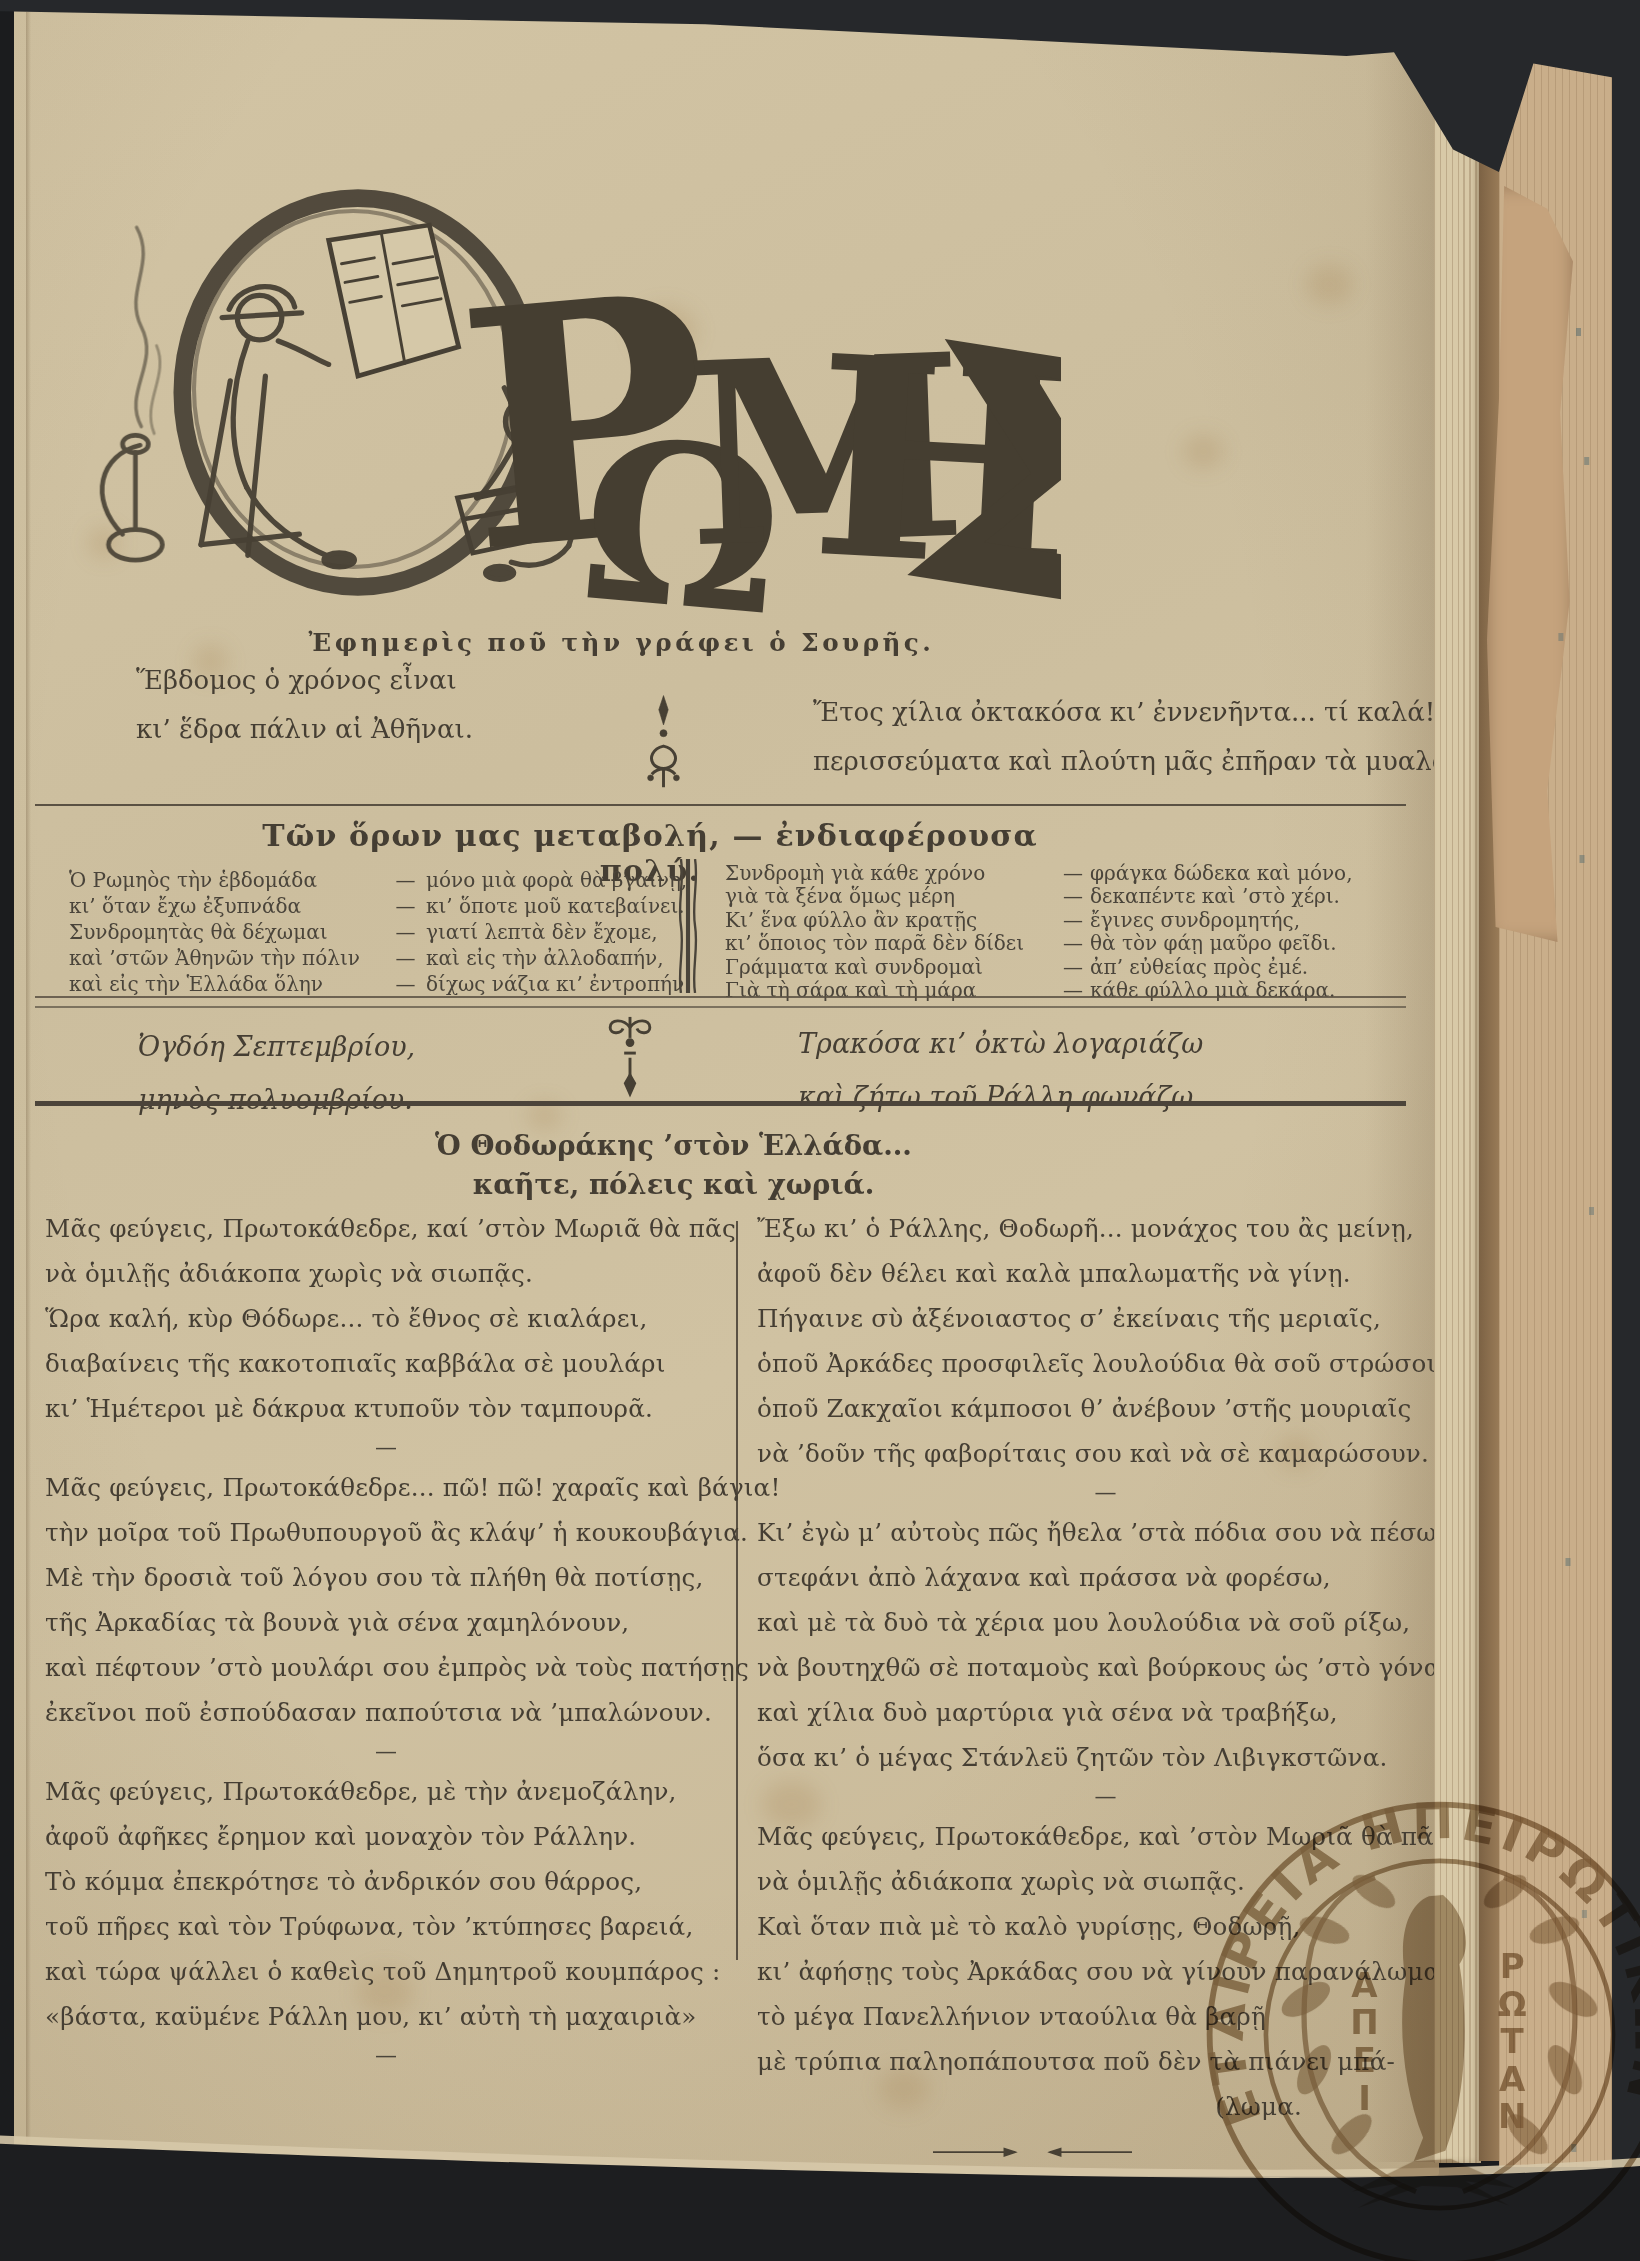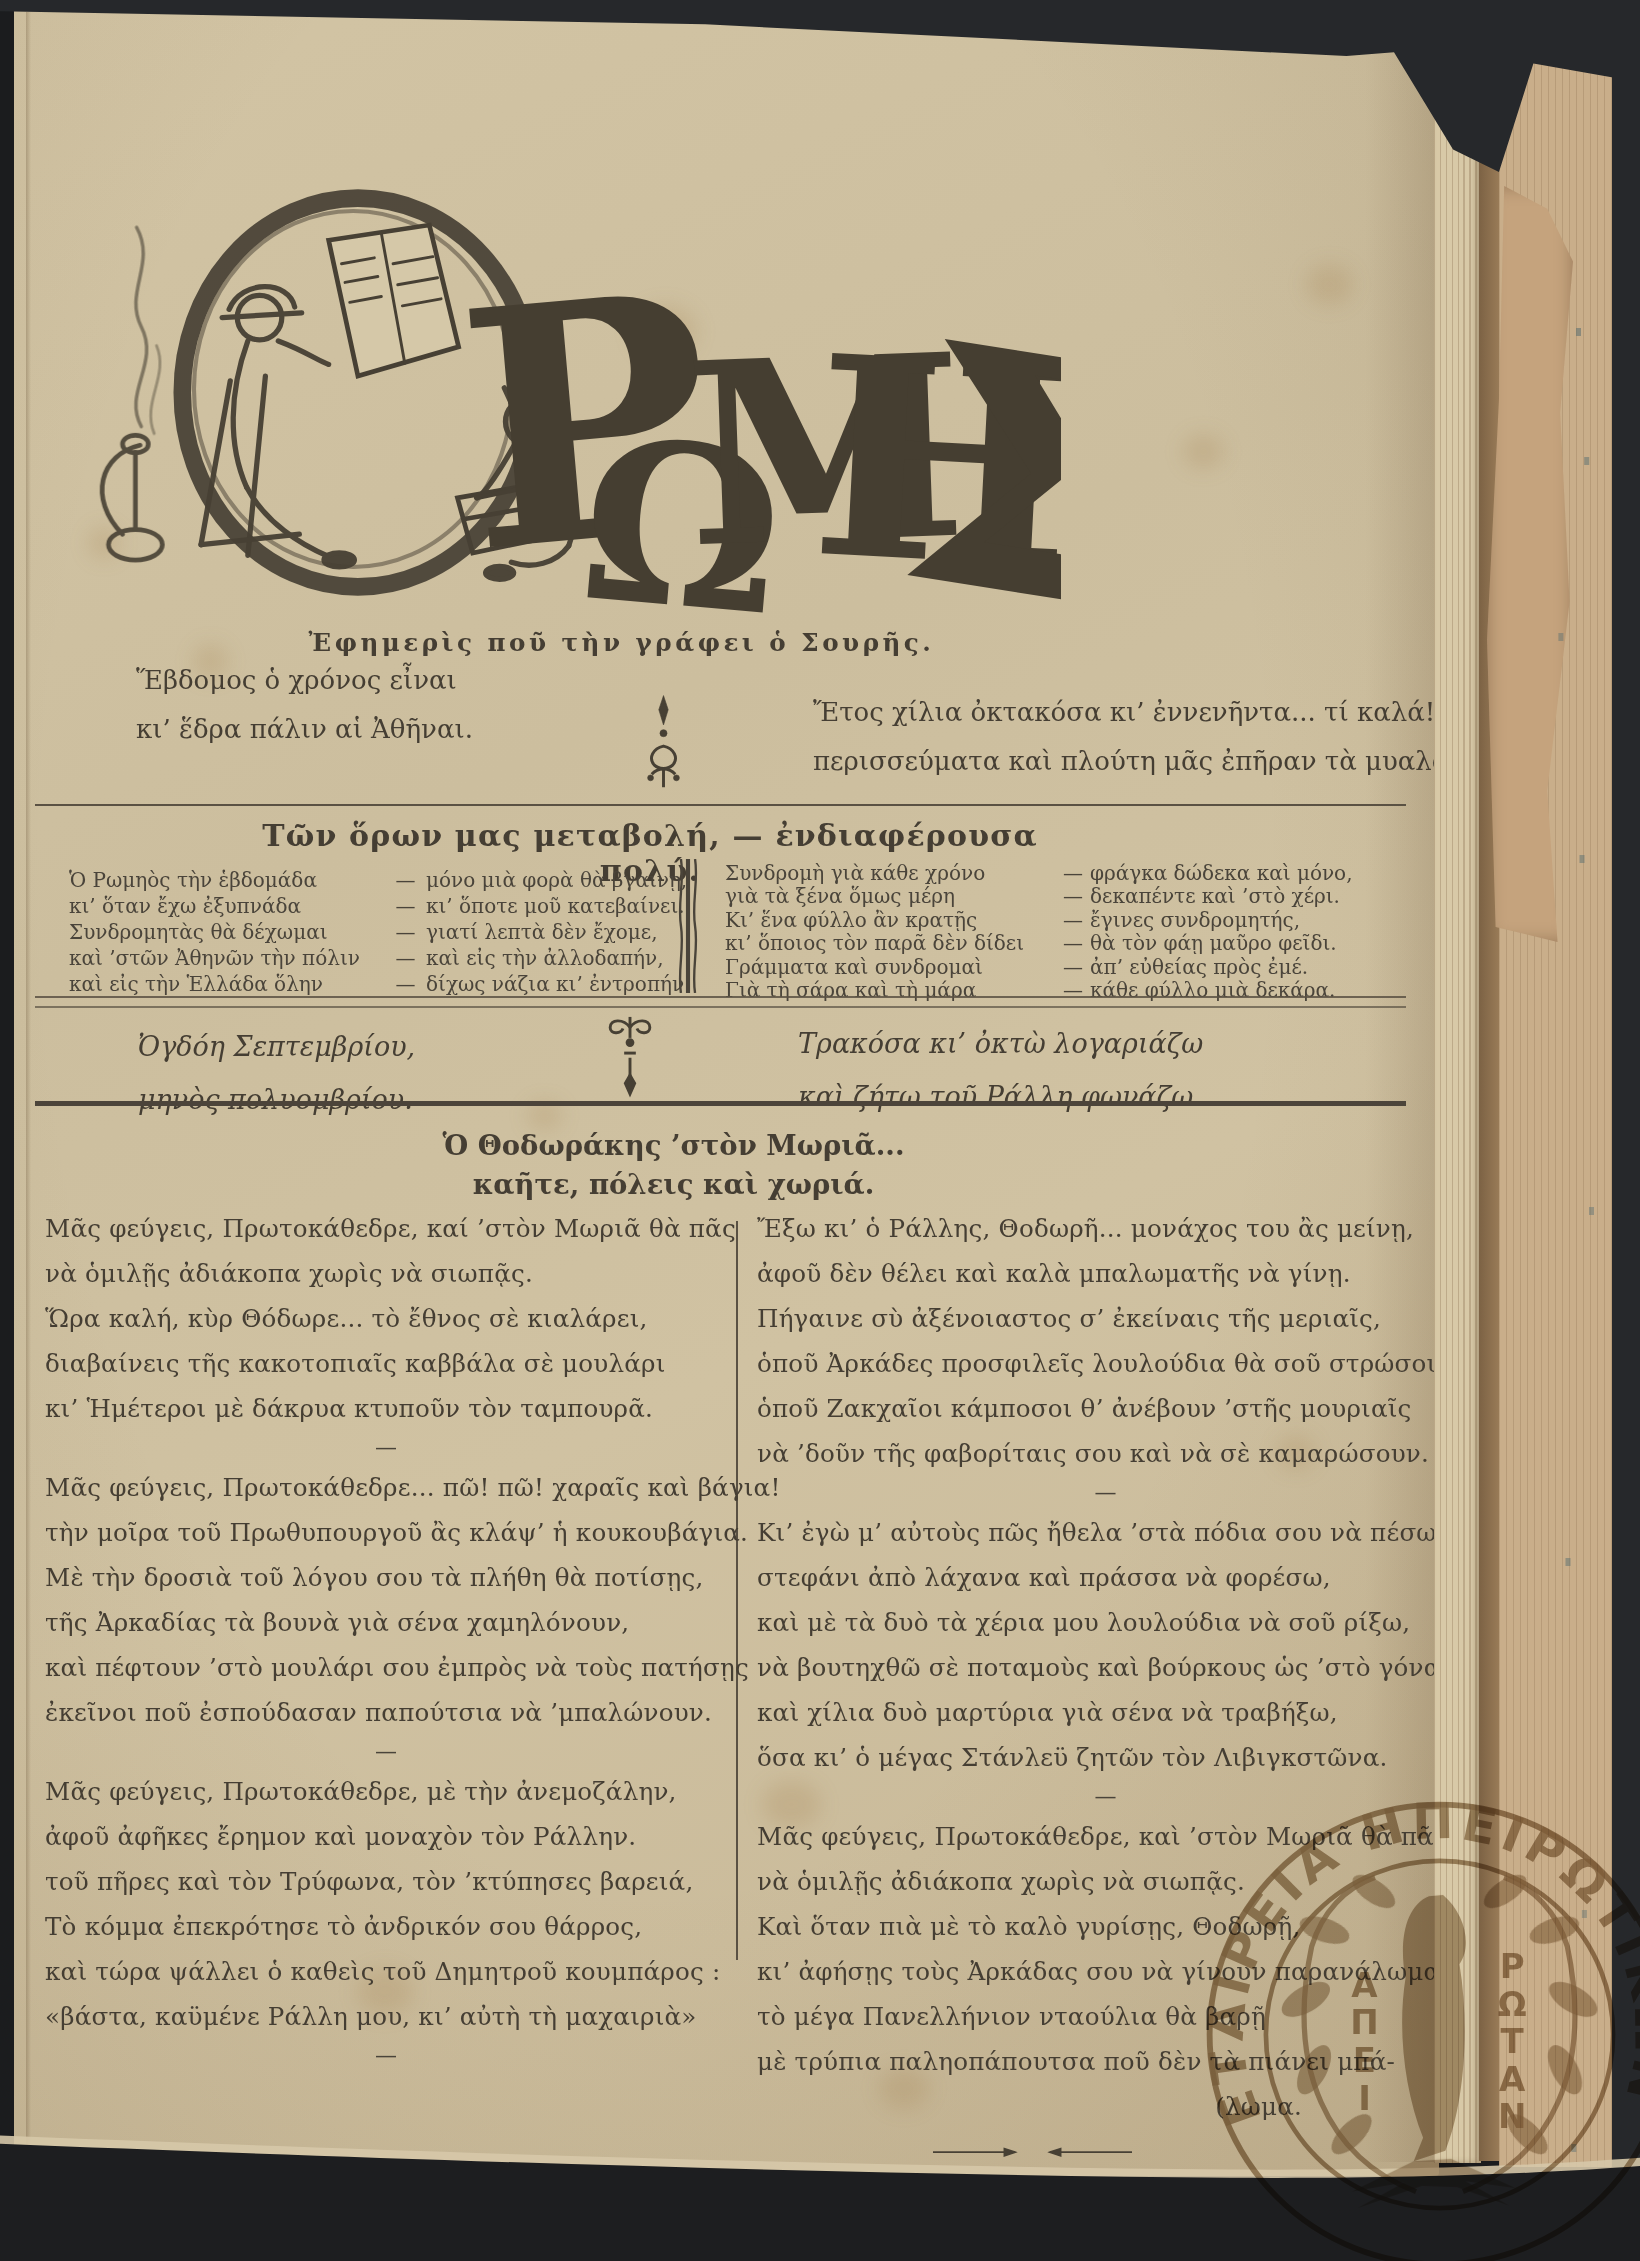--- a/index.html
+++ b/index.html
@@ -262,21 +262,21 @@
   </g>
 </svg>
 <div class="abs ink dateline date-right">
   <div>Τρακόσα κι’ ὀκτὼ λογαριάζω</div>
   <div>καὶ ζήτω τοῦ Ράλλη φωνάζω.</div>
 </div>
 
 <div class="abs rule" style="left:35px;top:1101px;width:1371px;height:5.3px;background:#4c443a;"></div>
 
 <div class="abs ink poem-title">
-  <div>Ὁ Θοδωράκης ’στὸν Μωριᾶ...</div>
+  <div>Ὁ Θοδωράκης ’στὸν Ἑλλάδα...</div>
   <div>καῆτε, πόλεις καὶ χωριά.</div>
 </div>
 
 <div class="abs vdivider"></div>
 
 <div class="abs ink col col-left">
   <div class="pl">Μᾶς φεύγεις, Πρωτοκάθεδρε, καί ’στὸν Μωριᾶ θὰ πᾶς</div>
   <div class="pl">νὰ ὁμιλῇς ἀδιάκοπα χωρὶς νὰ σιωπᾷς.</div>
   <div class="pl">Ὥρα καλή, κὺρ Θόδωρε... τὸ ἔθνος σὲ κιαλάρει,</div>
   <div class="pl">διαβαίνεις τῆς κακοτοπιαῖς καββάλα σὲ μουλάρι</div>
@@ -284,22 +284,22 @@
   <div class="stanza-sep">—</div>
   <div class="pl">Μᾶς φεύγεις, Πρωτοκάθεδρε... πῶ! πῶ! χαραῖς καὶ βάγια!</div>
   <div class="pl">τὴν μοῖρα τοῦ Πρωθυπουργοῦ ἂς κλάψ’ ἡ κουκουβάγια.</div>
   <div class="pl">Μὲ τὴν δροσιὰ τοῦ λόγου σου τὰ πλήθη θὰ ποτίσῃς,</div>
   <div class="pl">τῆς Ἀρκαδίας τὰ βουνὰ γιὰ σένα χαμηλόνουν,</div>
   <div class="pl">καὶ πέφτουν ’στὸ μουλάρι σου ἐμπρὸς νὰ τοὺς πατήσῃς</div>
   <div class="pl">ἐκεῖνοι ποῦ ἐσπούδασαν παπούτσια νὰ ’μπαλώνουν.</div>
   <div class="stanza-sep">—</div>
   <div class="pl">Μᾶς φεύγεις, Πρωτοκάθεδρε, μὲ τὴν ἀνεμοζάλην,</div>
   <div class="pl">ἀφοῦ ἀφῆκες ἔρημον καὶ μοναχὸν τὸν Ράλλην.</div>
+  <div class="pl">Τὸ κόμμα ἐπεκρότησε τὸ ἀνδρικόν σου θάρρος,</div>
   <div class="pl">τοῦ πῆρες καὶ τὸν Τρύφωνα, τὸν ’κτύπησες βαρειά,</div>
-  <div class="pl">Τὸ κόμμα ἐπεκρότησε τὸ ἀνδρικόν σου θάρρος,</div>
   <div class="pl">καὶ τώρα ψάλλει ὁ καθεὶς τοῦ Δημητροῦ κουμπάρος :</div>
   <div class="pl">«βάστα, καϋμένε Ράλλη μου, κι’ αὐτὴ τὴ μαχαιριὰ»</div>
   <div class="stanza-sep">—</div>
 </div>
 
 <div class="abs ink col col-right">
   <div class="pl">Ἔξω κι’ ὁ Ράλλης, Θοδωρῆ... μονάχος του ἂς μείνῃ,</div>
   <div class="pl">ἀφοῦ δὲν θέλει καὶ καλὰ μπαλωματῆς νὰ γίνῃ.</div>
   <div class="pl">Πήγαινε σὺ ἀξένοιαστος σ’ ἐκείναις τῆς μεριαῖς,</div>
   <div class="pl">ὁποῦ Ἀρκάδες προσφιλεῖς λουλούδια θὰ σοῦ στρώσουν,</div>

